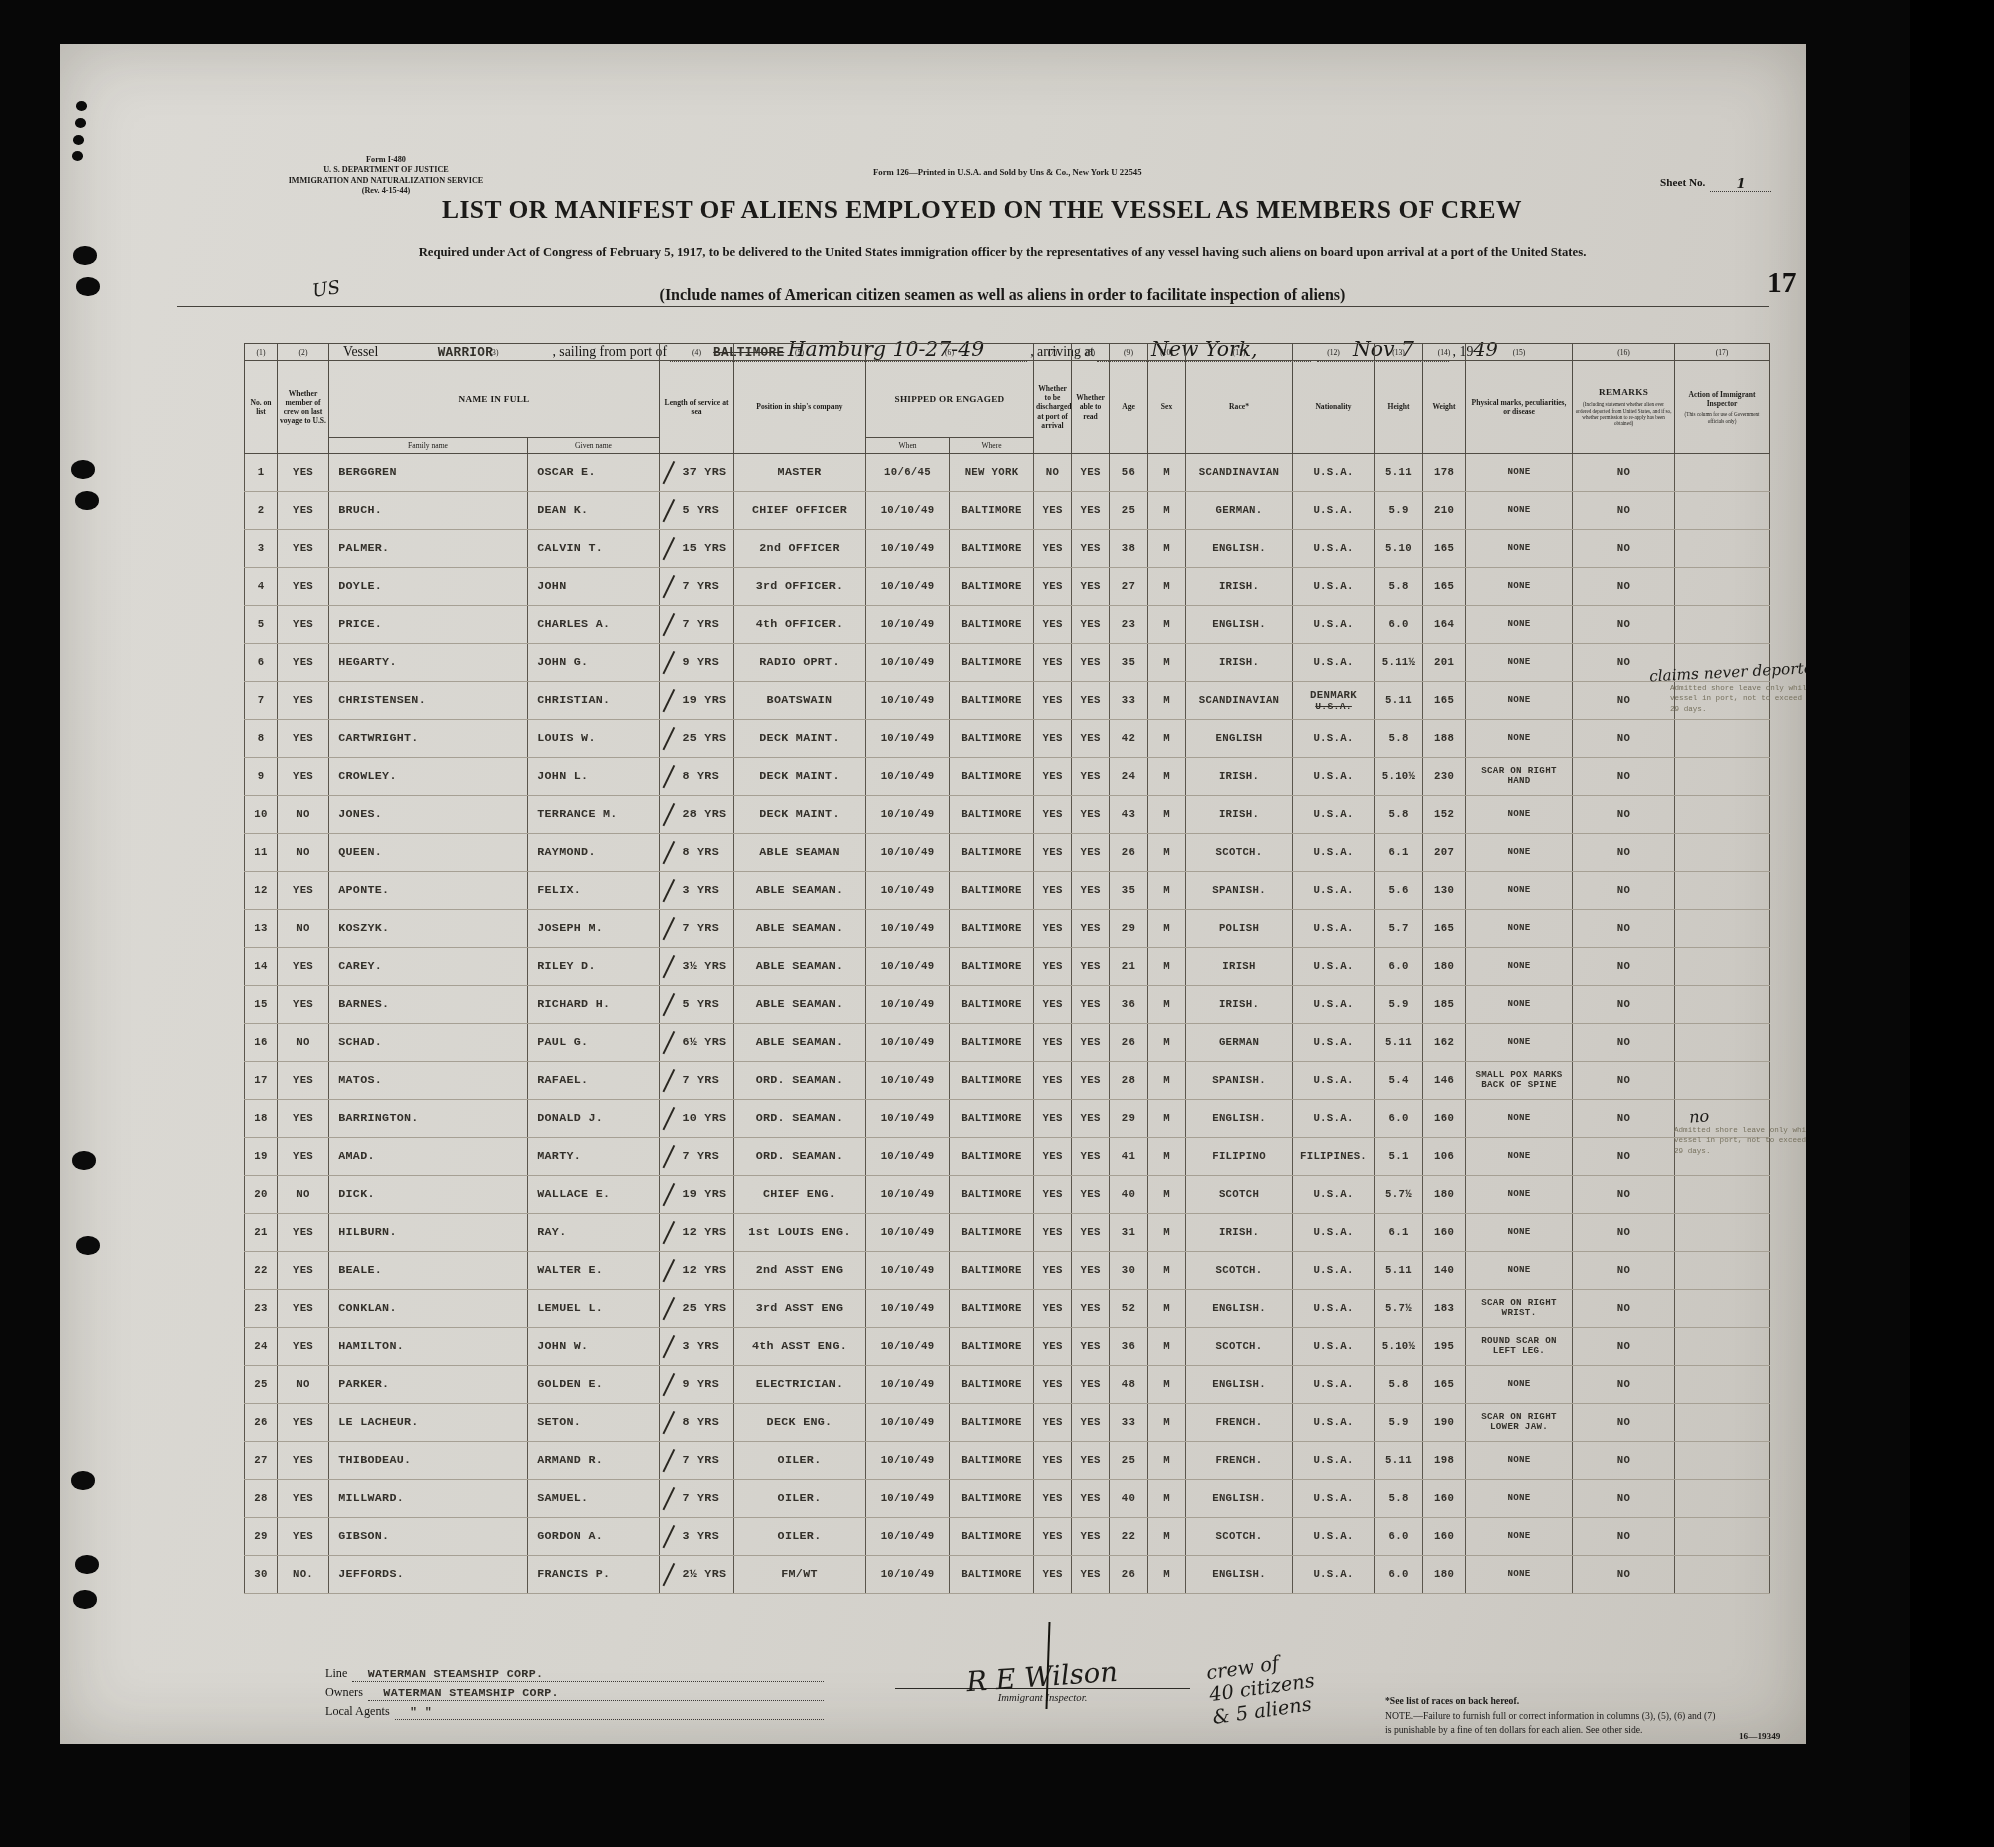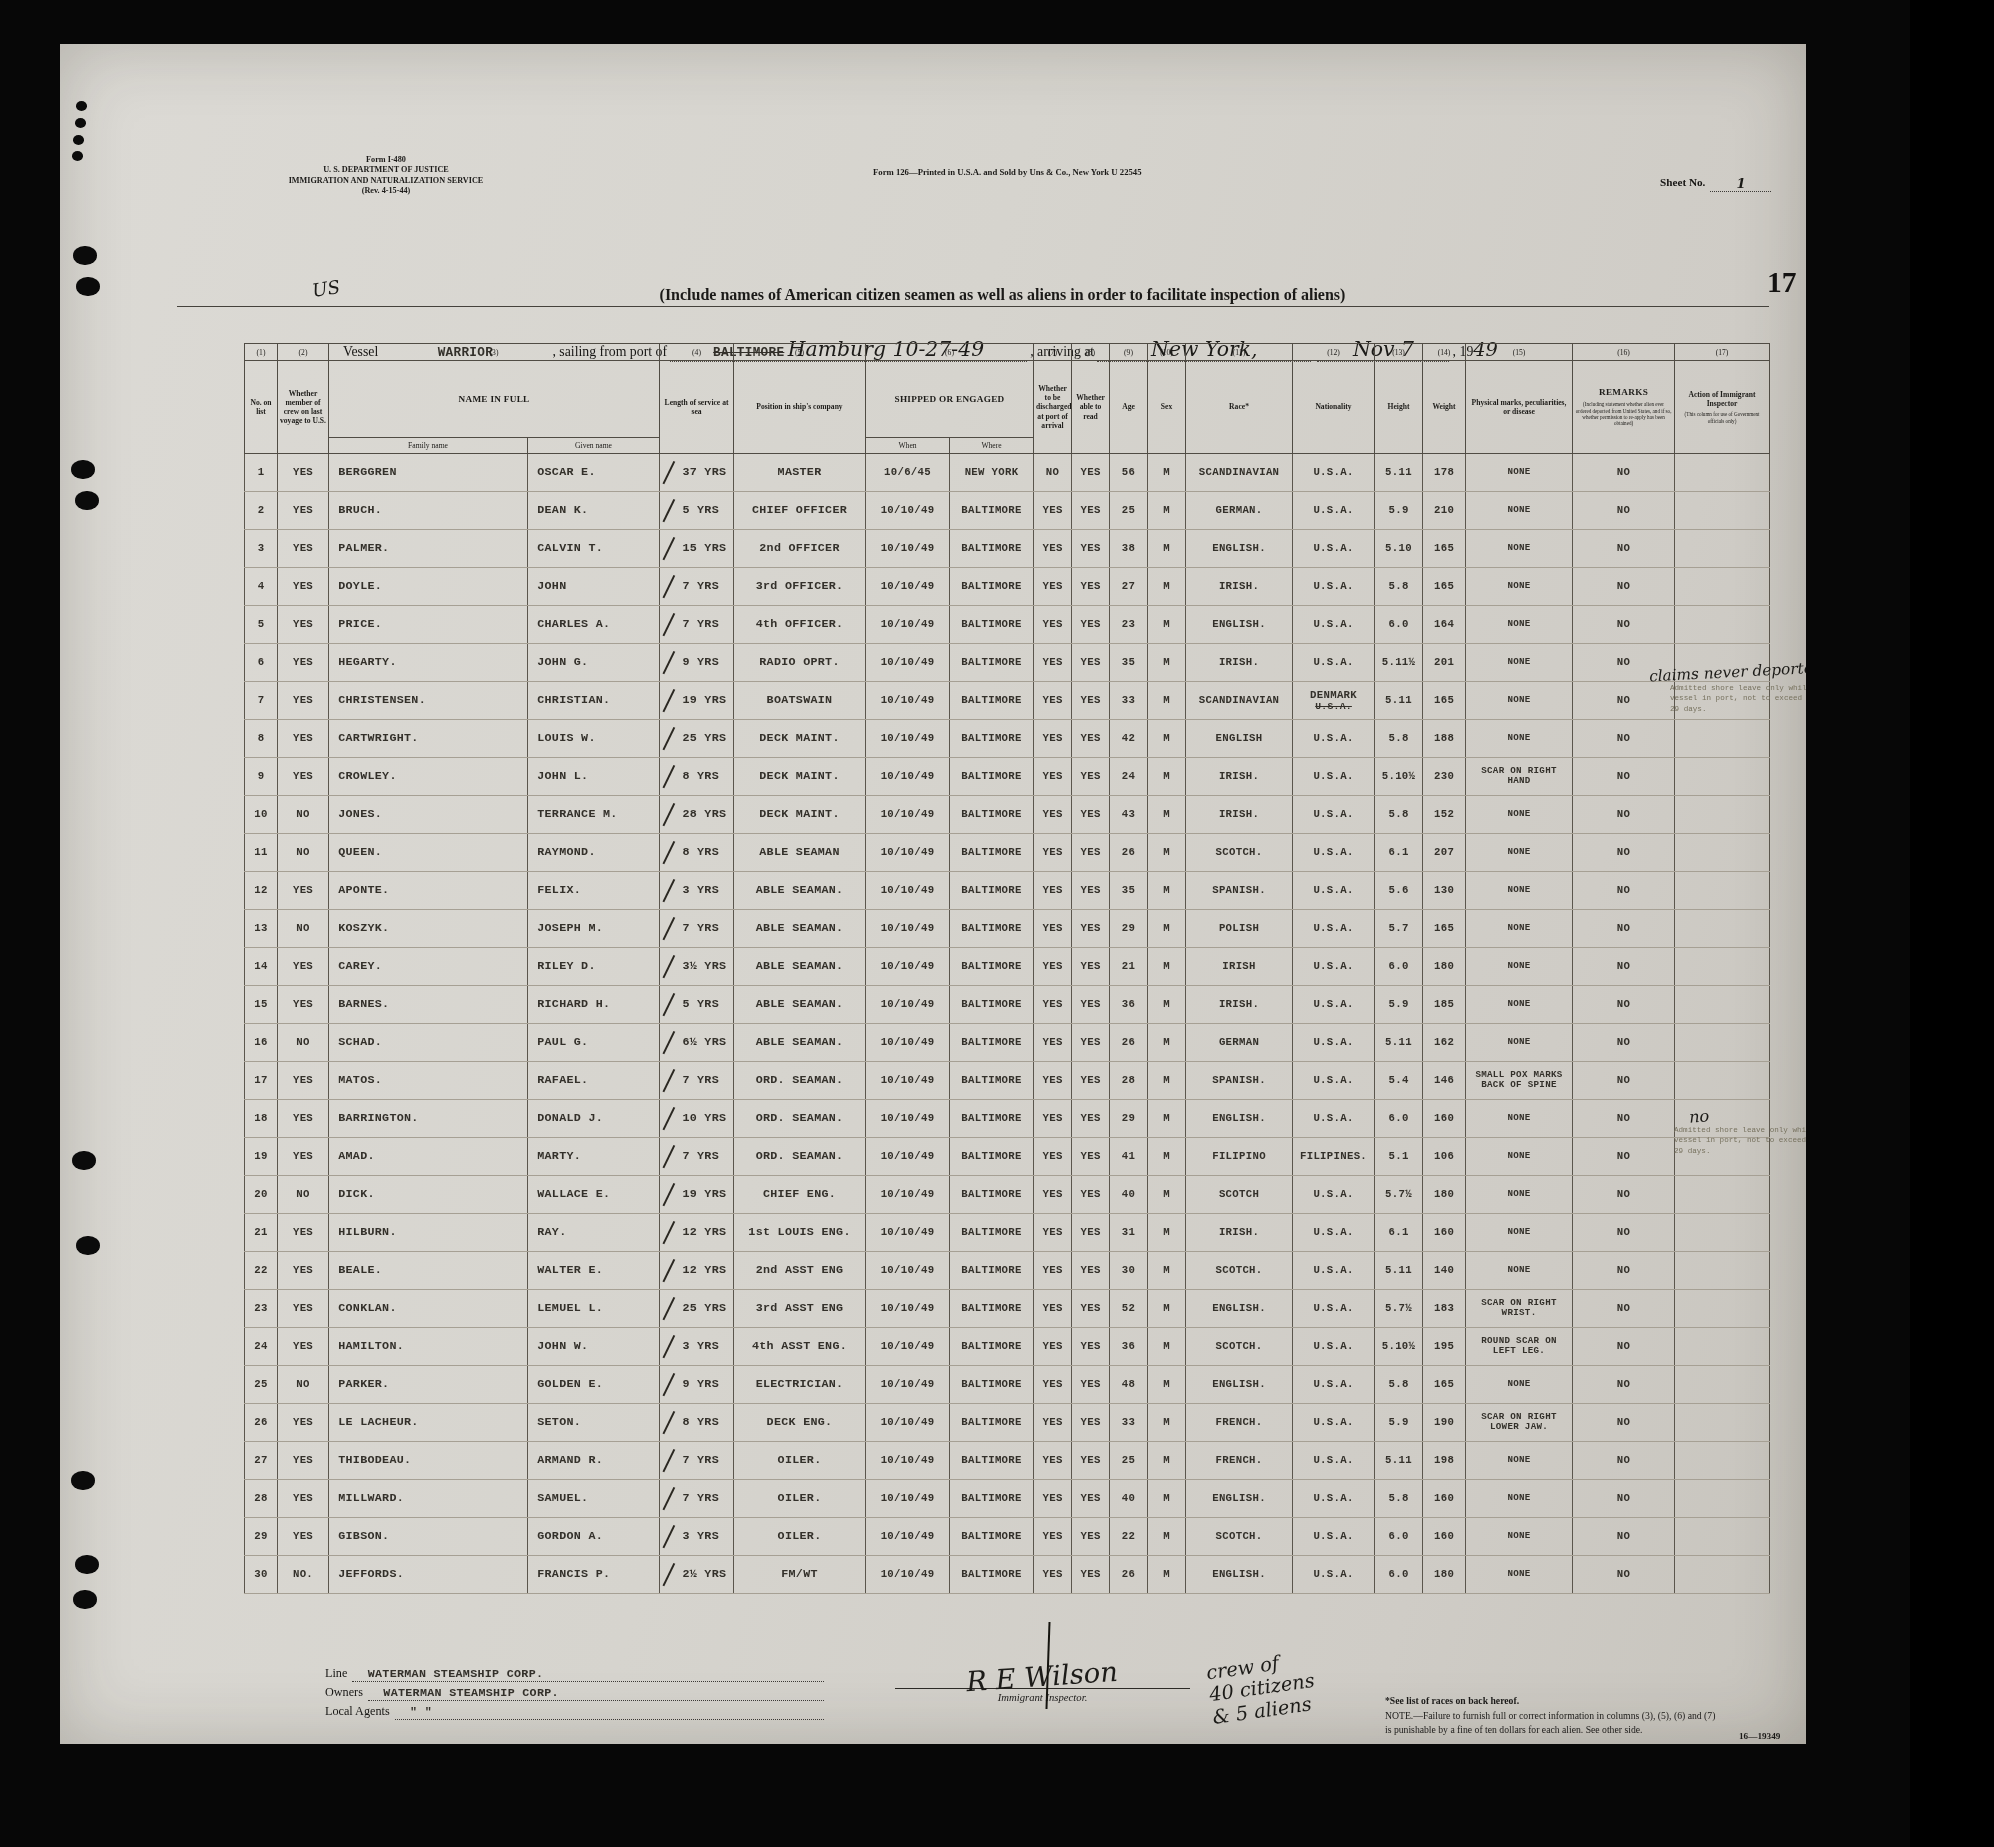--- a/index.html
+++ b/index.html
@@ -109,21 +109,23 @@
       <div>(Rev. 4-15-44)</div>
     </div>
 
     <div class="printer-line">Form 126—Printed in U.S.A. and Sold by Uns &amp; Co., New York   U 22545</div>
 
     <div class="sheet-no">
       <span class="print">Sheet No.</span>
       <span class="dots hand">1</span>
     </div>
 
-
+    <h1 class="doc-title">LIST OR MANIFEST OF ALIENS EMPLOYED ON THE VESSEL AS MEMBERS OF CREW</h1>
+
+    <p class="requirement">Required under Act of Congress of February 5, 1917, to be delivered to the United States immigration officer by the representatives of any vessel having such aliens on board upon arrival at a port of the United States.</p>
 
     <div class="page-stamp">17</div>
 
     <p class="include-note">(Include names of American citizen seamen as well as aliens in order to facilitate inspection of aliens)</p>
 
     <div class="us-scribble hand">US</div>
 
     <div class="vessel-rule"></div>
 
     <div class="vessel-line">

